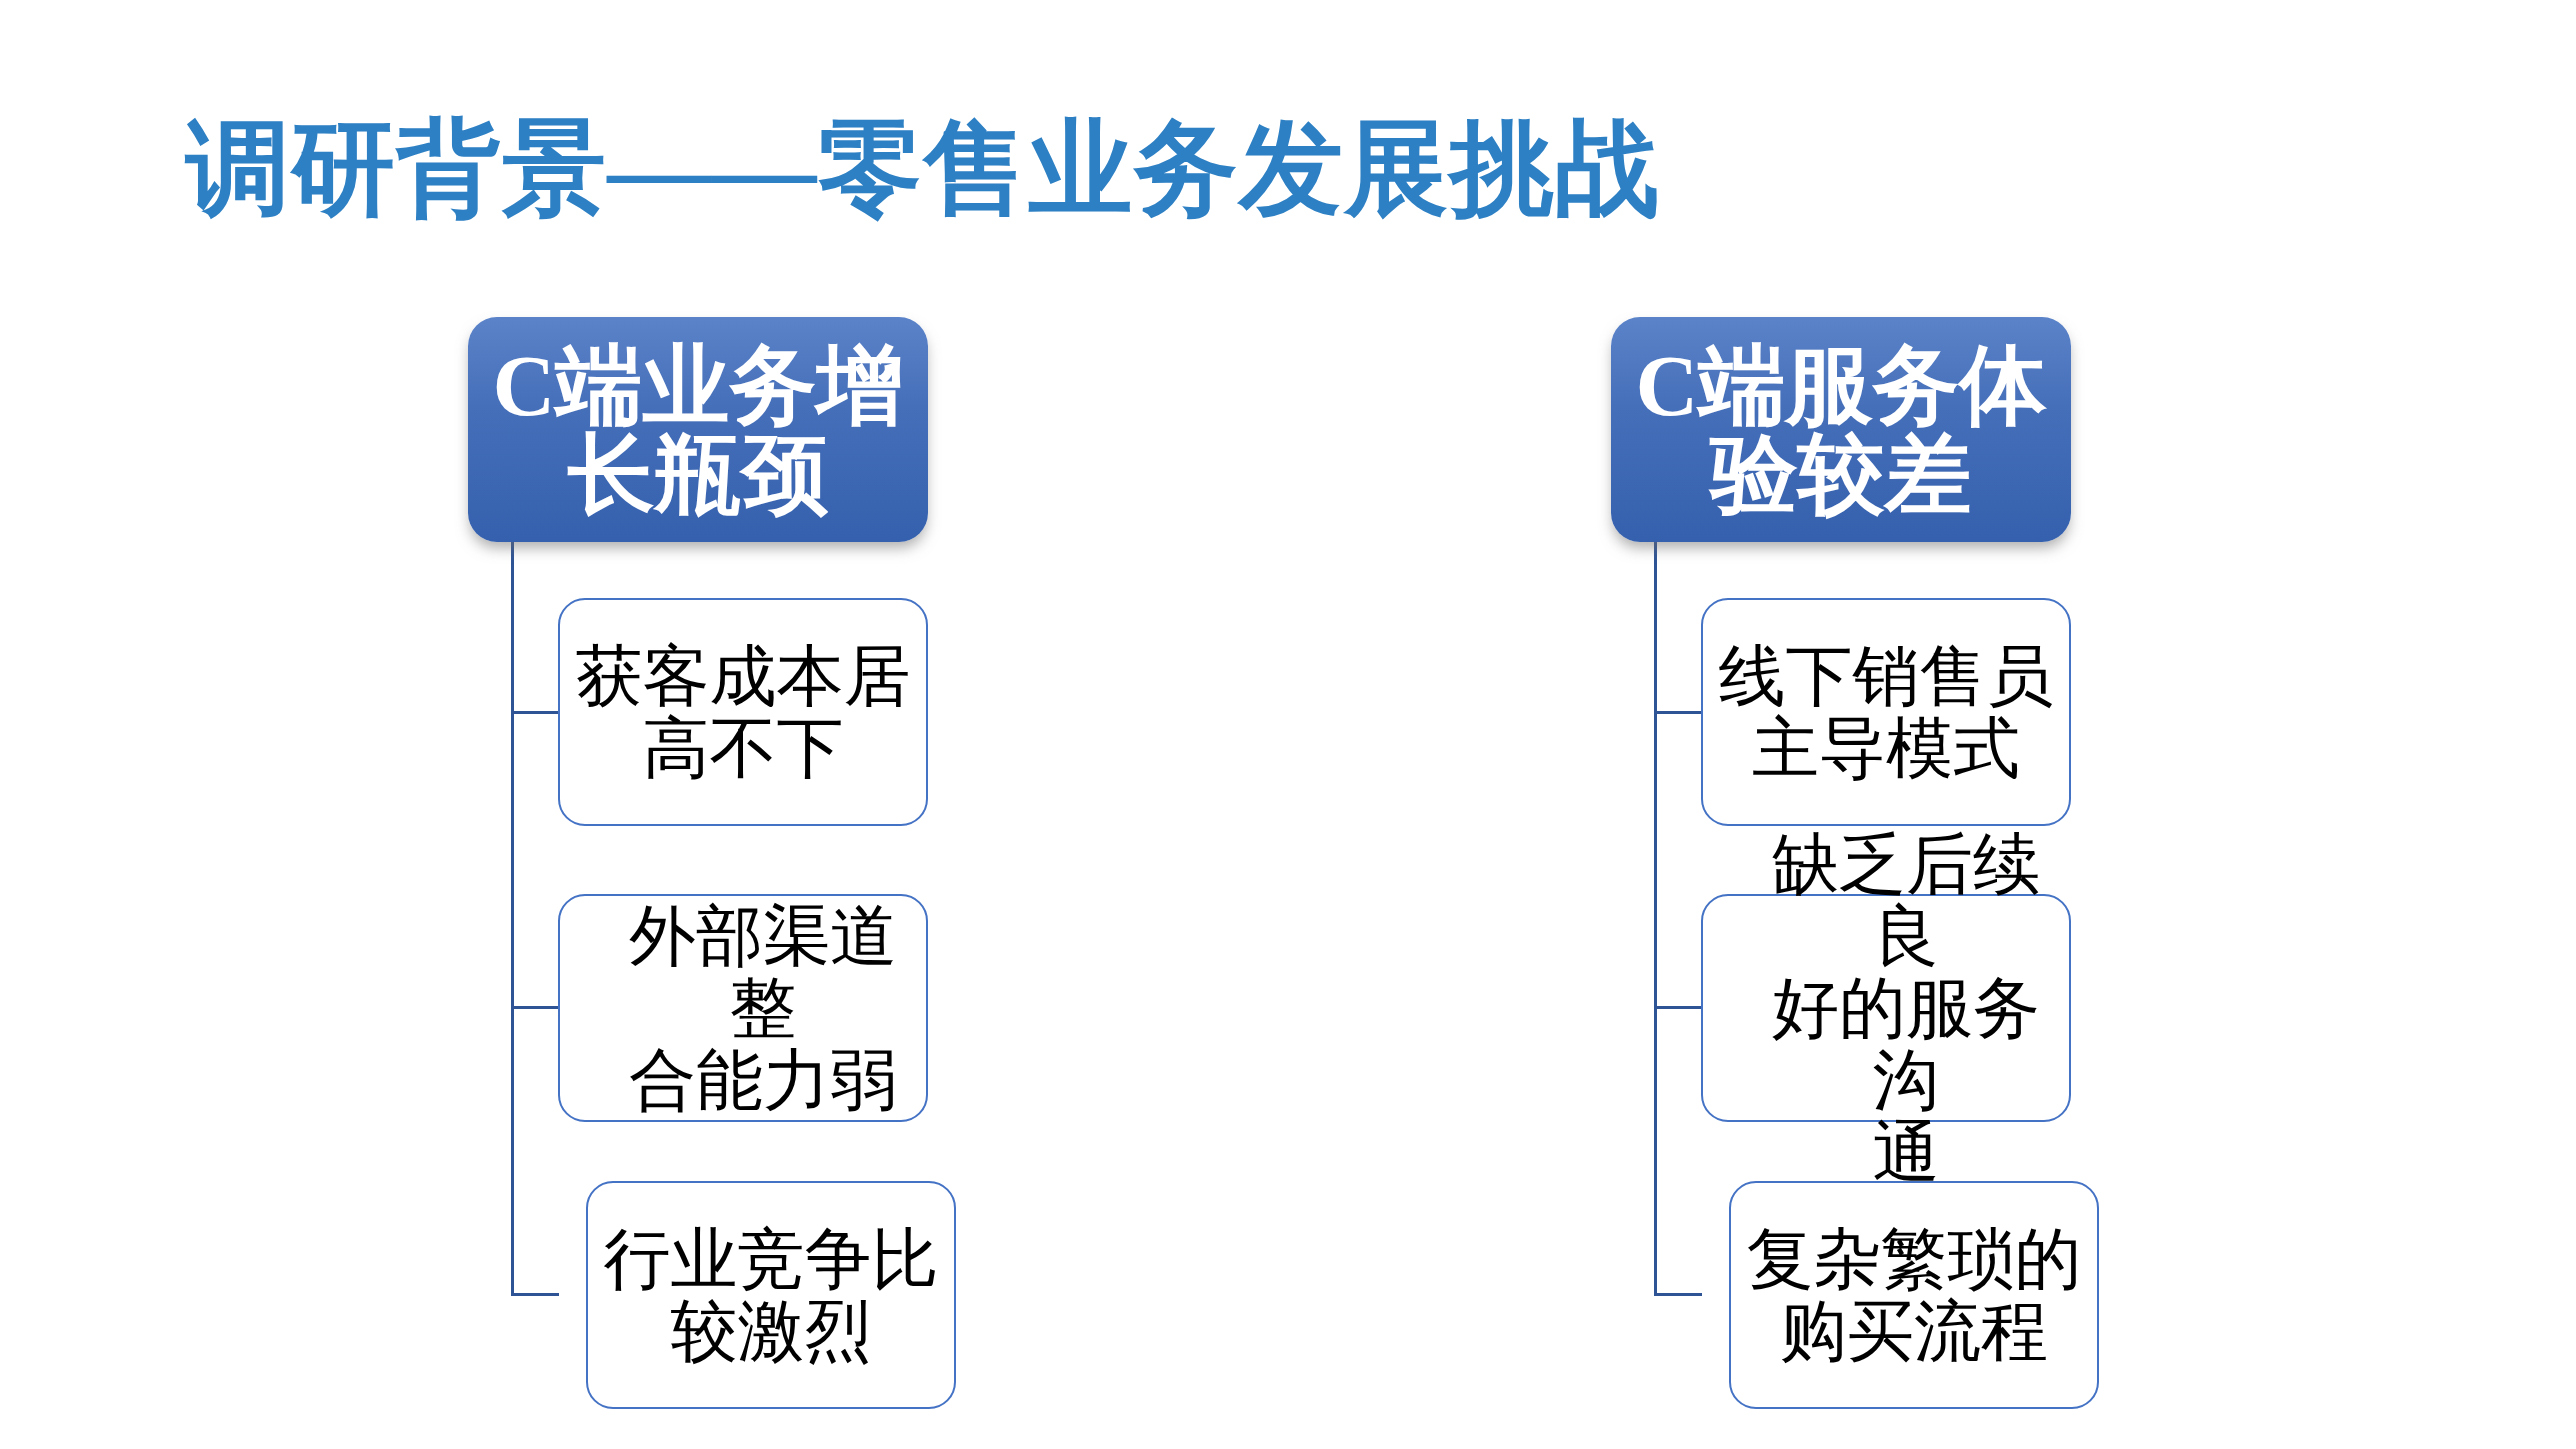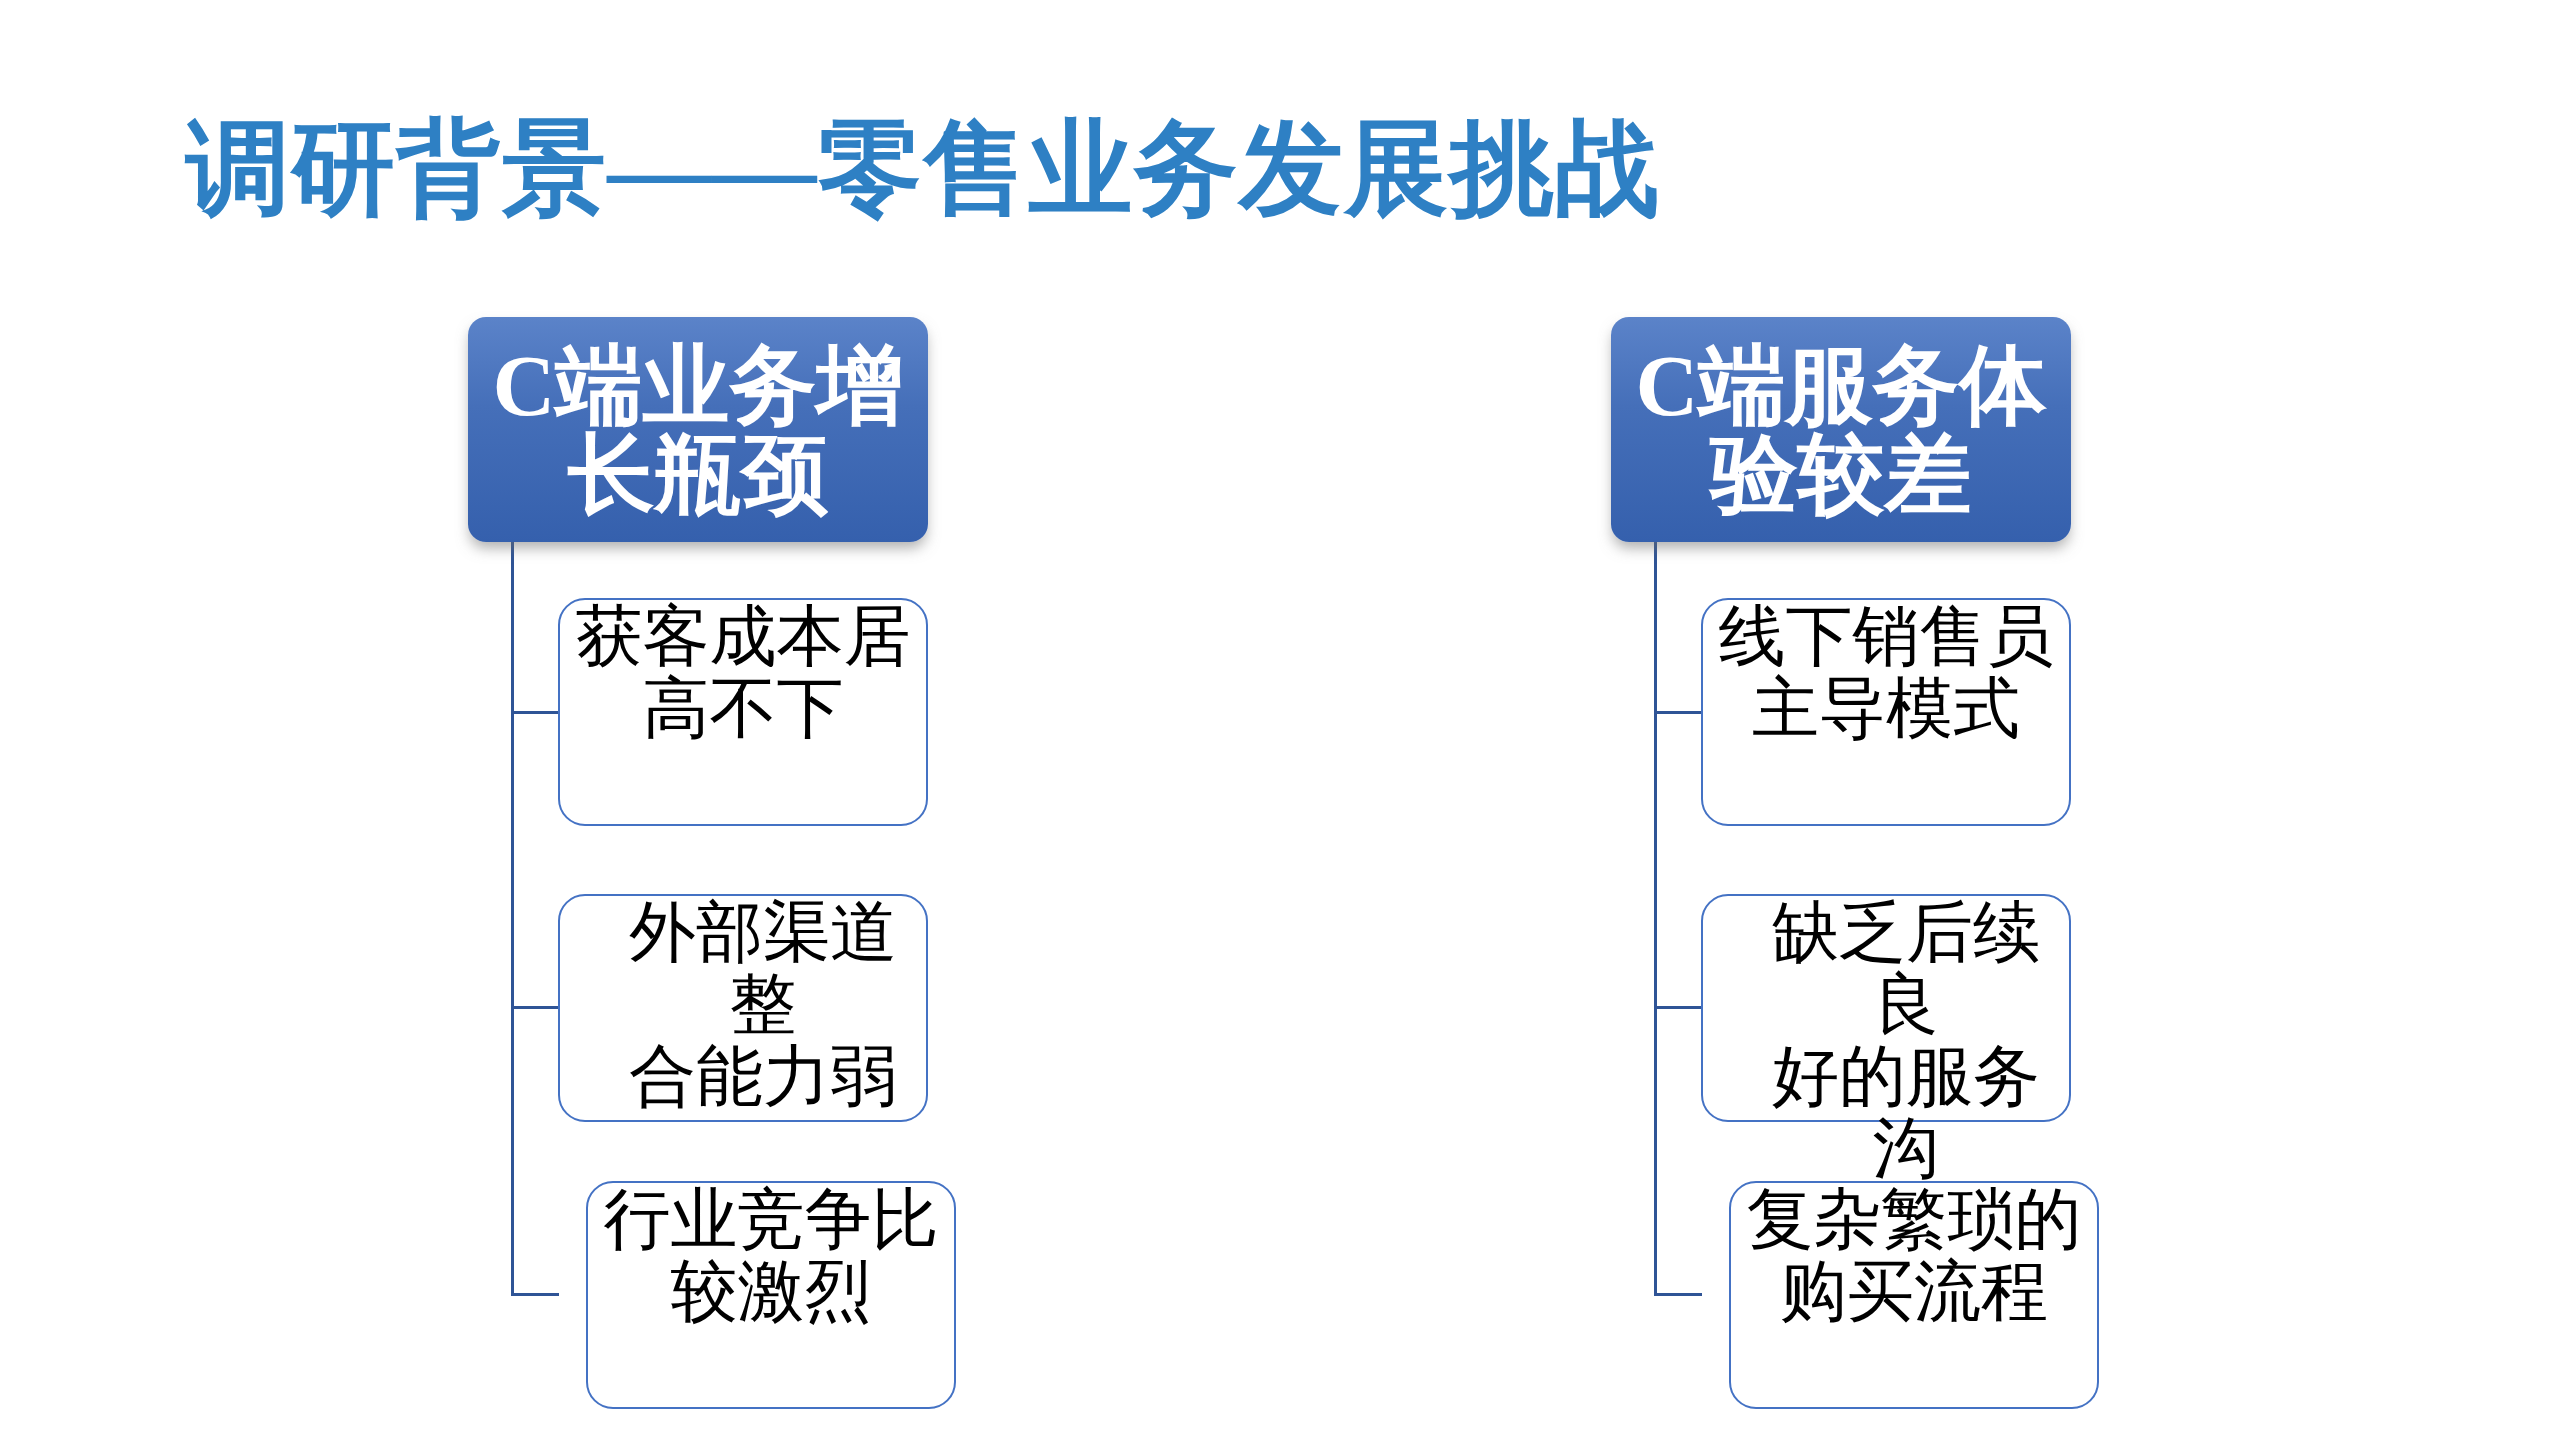--- a/index.html
+++ b/index.html
@@ -25,42 +25,42 @@
   .column { position: absolute; top: 0; width: 460px; height: 1449px; }
   .col-0 { left: 468px; }
   .col-1 { left: 1040px; }
   .col-2 { left: 1611px; }
 
   .header-box {
     position: absolute;
     left: 0; top: 317px;
     width: 460px; height: 225px;
     box-sizing: border-box;
-    border-radius: 18px;
+    border-radius: 29px;
     background: linear-gradient(180deg, #5B83C9 0%, #456FB9 40%, #3560AD 100%);
     box-shadow: 0 8px 13.4px -2.7px rgba(110,110,110,0.55);
     display: flex; align-items: center; justify-content: center;
     text-align: center;
   }
   .header-text {
     color: #FFFFFF;
     font-size: 87px;
     line-height: 89px;
     font-weight: 700;
     white-space: pre-line;
   }
   .child-box {
     position: absolute;
     left: 90px;
     width: 370px; height: 228px;
     box-sizing: border-box;
     background: #ffffff;
     border: 2.7px solid #4472C4;
     border-radius: 27px;
-    display: flex; align-items: flex-start; justify-content: center;
+    display: flex; align-items: center; justify-content: center;
     text-align: center;
   }
   .child-top-0 { top: 598px; }
   .child-top-1 { top: 894px; padding-left: 40px; }
   .child-top-2 { top: 1181px; margin-left: 28px; }
   .child-text {
     color: #000000;
     font-size: 67px;
     line-height: 72px;
     font-weight: 400;

